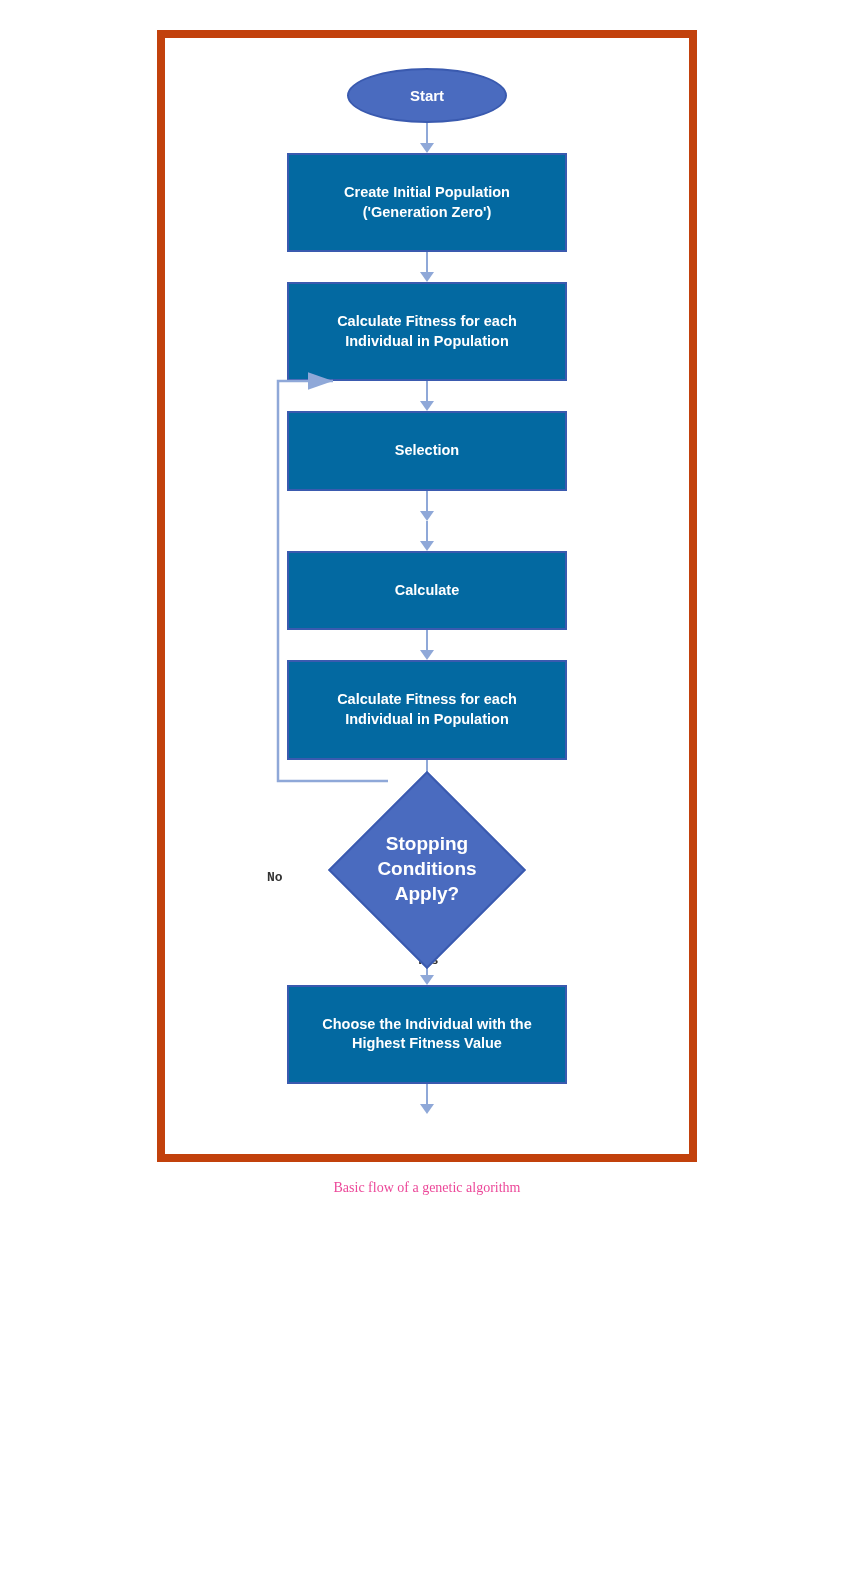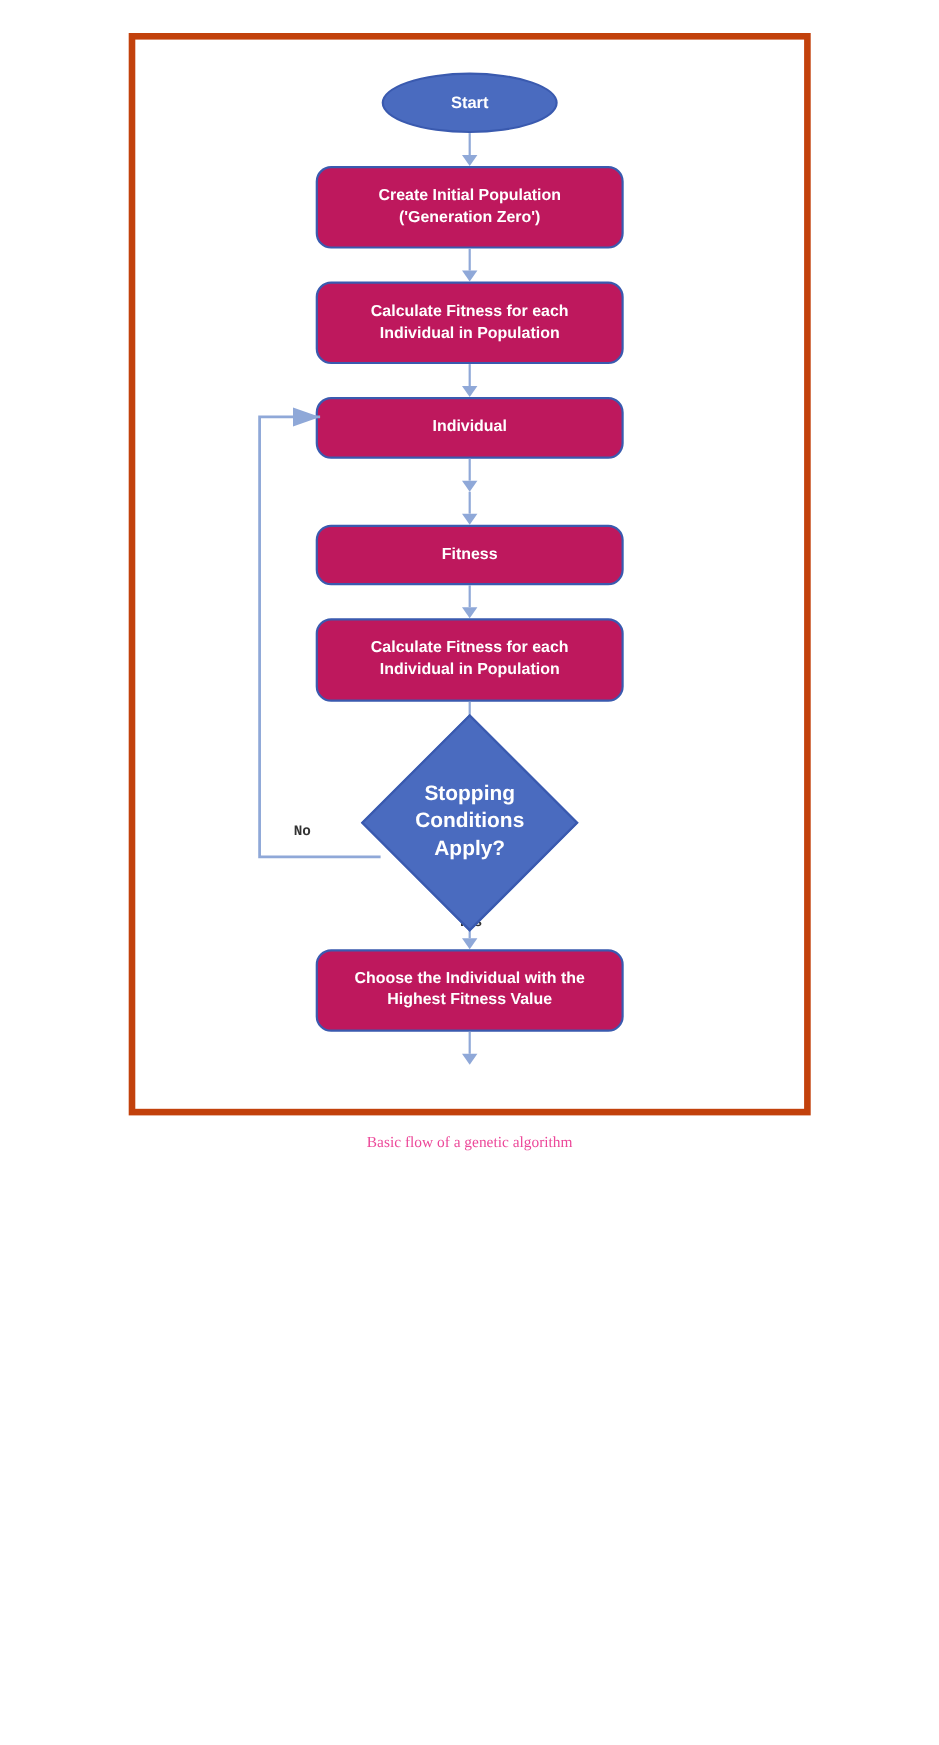--- a/index.html
+++ b/index.html
@@ -12,22 +12,22 @@
       min-height: 1586px;
       padding: 20px;
     }
     .page-wrapper {
       width: 854px;
       display: flex;
       flex-direction: column;
       align-items: center;
     }
     .diagram-border {
-      border: 6px solid #c2410c;
-      width: 620px;
+      border: 8px solid #c2410c;
+      width: 540px;
       padding: 30px 20px 40px 20px;
       display: flex;
       flex-direction: column;
       align-items: center;
       position: relative;
       margin-top: 10px;
     }
     .caption {
       margin-top: 18px;
       font-size: 14px;
@@ -56,32 +56,32 @@
       color: #fff;
       font-weight: bold;
       font-size: 15px;
       font-family: Arial, sans-serif;
       text-align: center;
       border: 2px solid #3a5aaf;
     }
 
     
     .rect {
-      background: #be185d;
-      border-radius: 14px;
+      background: #0369a1;
+      border-radius: 0;
       width: 280px;
       display: flex;
       align-items: center;
       justify-content: center;
       color: #fff;
       font-weight: bold;
       font-size: 14.5px;
       font-family: Arial, sans-serif;
       text-align: center;
-      padding: 16px 18px;
+      padding: 28px 18px;
       border: 2px solid #3a5aaf;
       line-height: 1.35;
     }
 
     
     .diamond-wrapper {
       width: 160px;
       height: 160px;
       display: flex;
       align-items: center;
@@ -195,36 +195,36 @@
       <div class="rect">
         <span>Calculate Fitness for each Individual in Population</span>
       </div>
 
       <div class="arrow-connector">
         <div class="line"></div>
         <div class="head"></div>
       </div>
 
       <div class="rect" id="selection-node">
-        <span>Individual</span>
-      </div>
-
-      <div class="arrow-connector">
-        <div class="line"></div>
-        <div class="head"></div>
-      </div>
-
-
-      <div class="arrow-connector">
-        <div class="line"></div>
-        <div class="head"></div>
-      </div>
-
-      <div class="rect">
-        <span>Fitness</span>
+        <span>Selection</span>
+      </div>
+
+      <div class="arrow-connector">
+        <div class="line"></div>
+        <div class="head"></div>
+      </div>
+
+
+      <div class="arrow-connector">
+        <div class="line"></div>
+        <div class="head"></div>
+      </div>
+
+      <div class="rect">
+        <span>Calculate</span>
       </div>
 
       <div class="arrow-connector">
         <div class="line"></div>
         <div class="head"></div>
       </div>
 
       <div class="rect">
         <span>Calculate Fitness for each Individual in Population</span>
       </div>

